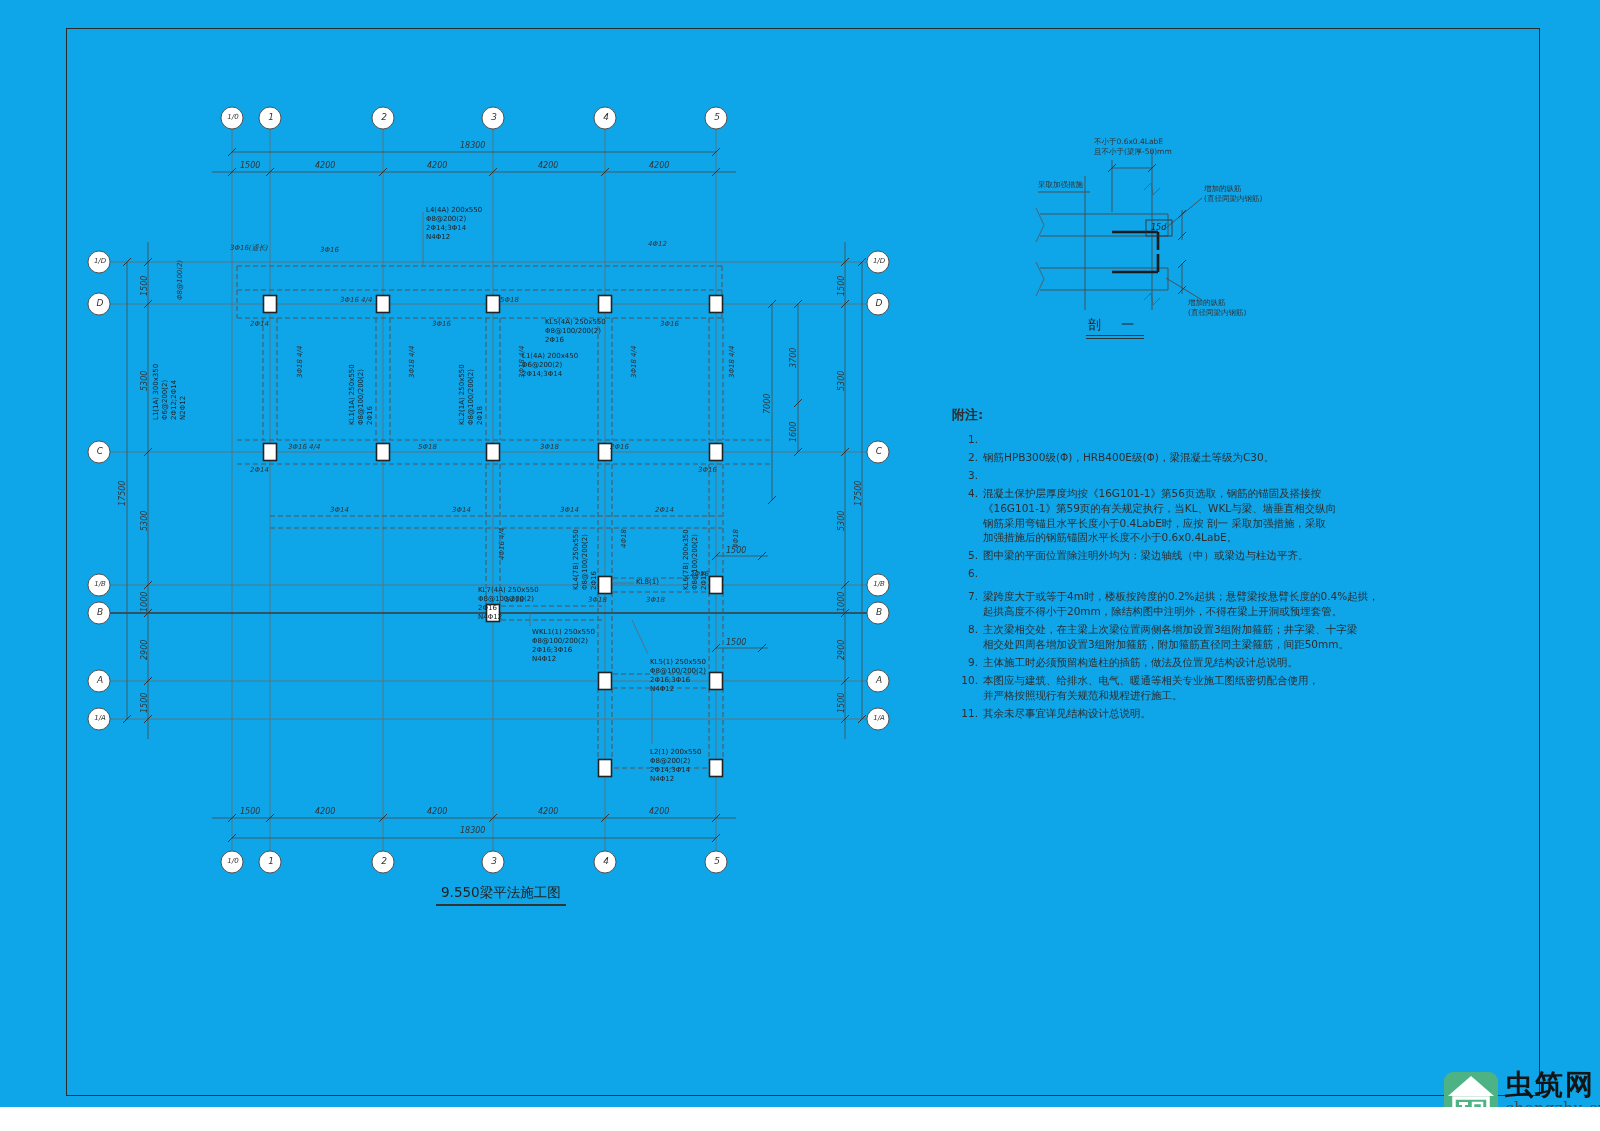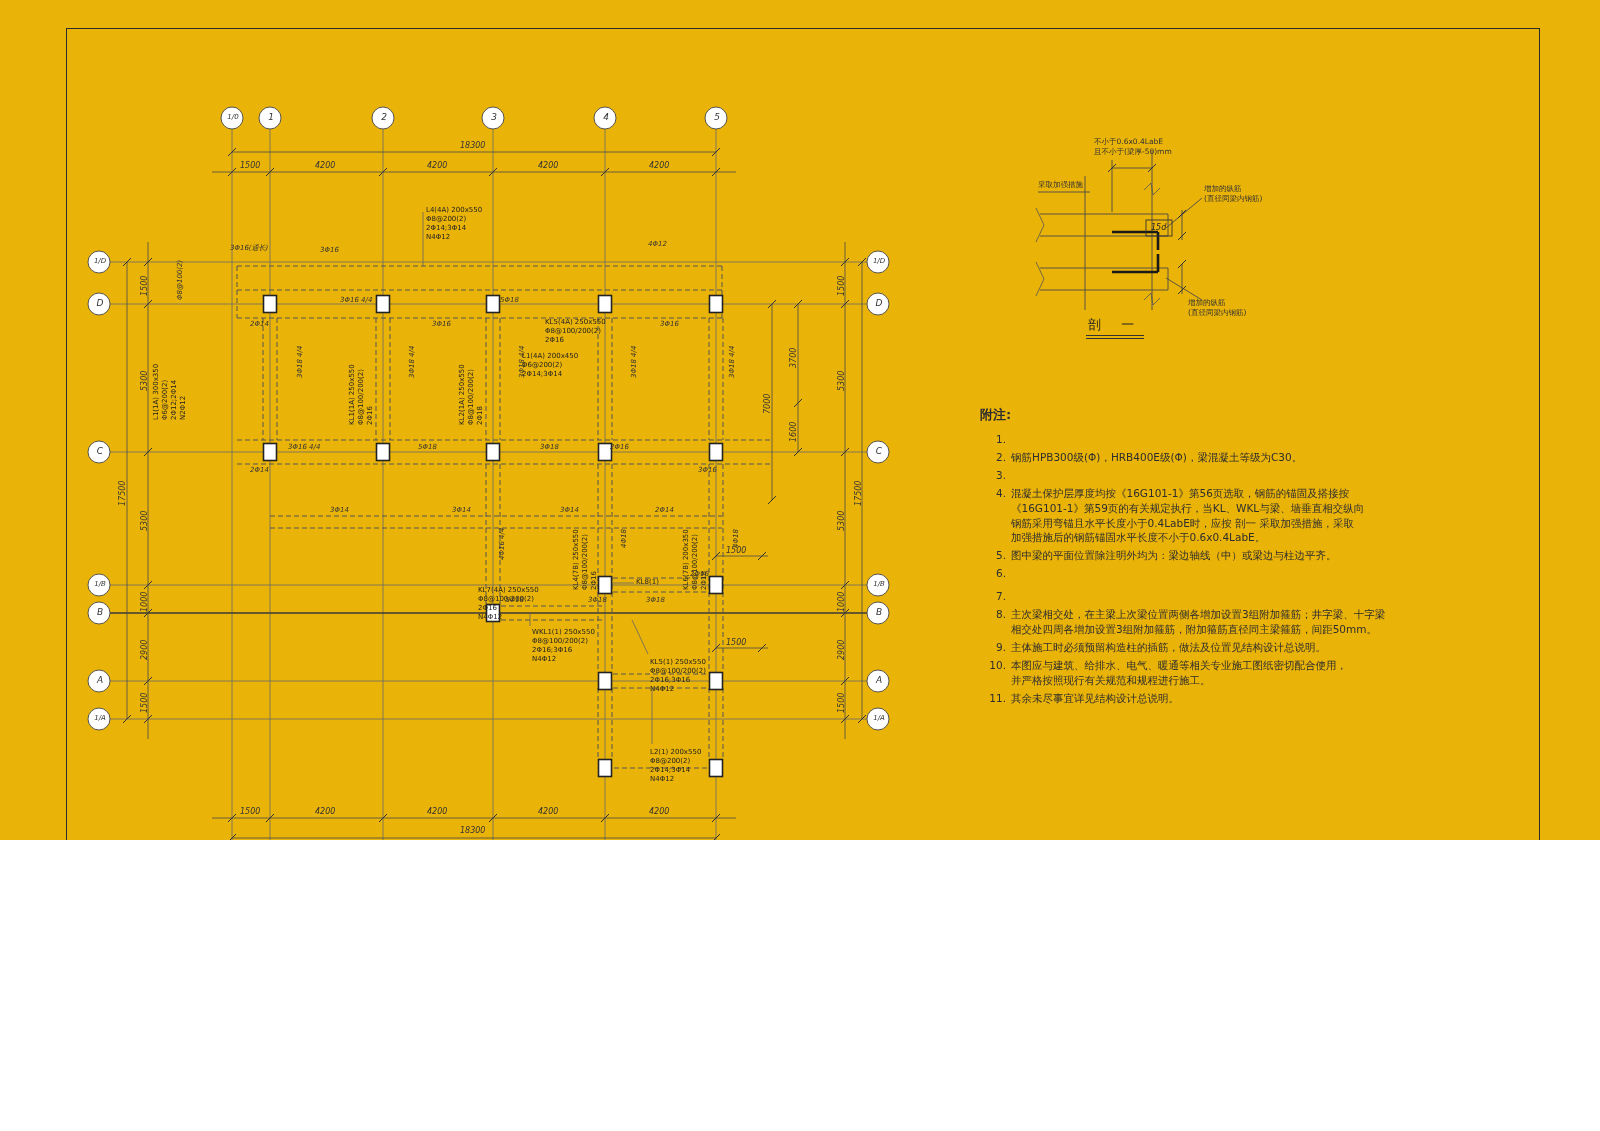--- a/index.html
+++ b/index.html
@@ -1,26 +1,26 @@
 <!DOCTYPE html>
 <html><head>
 <meta charset="utf-8">
 <style>
   html,body{margin:0;padding:0;background:#fff;}
-  .page{position:relative;width:1600px;height:840px;background:#eab308;overflow:hidden;
+  .page{position:relative;width:1600px;height:1107px;background:#0ea5e9;overflow:hidden;
         font-family:"DejaVu Sans","Liberation Sans",sans-serif;color:#3a3a3a;}
   .frame{position:absolute;left:66px;top:28px;width:1472px;height:1066px;border:1.5px solid #2c2c2c;}
   svg.lines{position:absolute;left:0;top:0;}
   .bb{position:absolute;width:24px;text-align:center;font-size:9px;color:#333;}
   .bb.sm{font-size:7px;}
   .dm{position:absolute;font-size:8px;white-space:nowrap;color:#333;}
   .rot{transform:rotate(-90deg);transform-origin:0 0;}
   .tg{position:absolute;font-size:7px;white-space:nowrap;color:#333;}
   .lb{position:absolute;font-size:7px;line-height:1.3;white-space:pre-line;color:#222;}
-  .notes{position:absolute;left:952px;top:406px;width:440px;margin-left:28px;}
+  .notes{position:absolute;left:952px;top:406px;width:440px;}
   .notes .nh{font-size:13px;font-weight:bold;margin:0 0 8px 0;color:#2e2e2e;}
   .nrow{display:flex;font-size:10.5px;line-height:1.42;margin-bottom:3px;color:#2e2e2e;}
   .nno{width:26px;text-align:right;margin-right:5px;flex:none;}
   .ntx{white-space:pre-line;}
   .gap{margin-top:8px;}
   .title{position:absolute;left:436px;top:884px;font-size:13.5px;color:#222;
          border-bottom:2px solid #333;padding:0 5px 2px;}
   .dcap{position:absolute;left:1086px;top:316px;font-size:13px;letter-spacing:8px;color:#222;
         border-bottom:4px double #333;padding:0 2px 1px;}
   .dtx{position:absolute;font-size:7.5px;line-height:1.35;white-space:pre-line;color:#333;}
@@ -272,20 +272,22 @@
       </div>
     <div class="nrow">
         <span class="nno">5.</span>
         <span class="ntx">图中梁的平面位置除注明外均为：梁边轴线（中）或梁边与柱边平齐。</span>
       </div>
     <div class="nrow">
         <span class="nno">6.</span>
       </div>
     <div class="nrow gap">
         <span class="nno">7.</span>
+        <span class="ntx">梁跨度大于或等于4m时，楼板按跨度的0.2%起拱；悬臂梁按悬臂长度的0.4%起拱，
+起拱高度不得小于20mm，除结构图中注明外，不得在梁上开洞或预埋套管。</span>
       </div>
     <div class="nrow">
         <span class="nno">8.</span>
         <span class="ntx">主次梁相交处，在主梁上次梁位置两侧各增加设置3组附加箍筋；井字梁、十字梁
 相交处四周各增加设置3组附加箍筋，附加箍筋直径同主梁箍筋，间距50mm。</span>
       </div>
     <div class="nrow">
         <span class="nno">9.</span>
         <span class="ntx">主体施工时必须预留构造柱的插筋，做法及位置见结构设计总说明。</span>
       </div>

